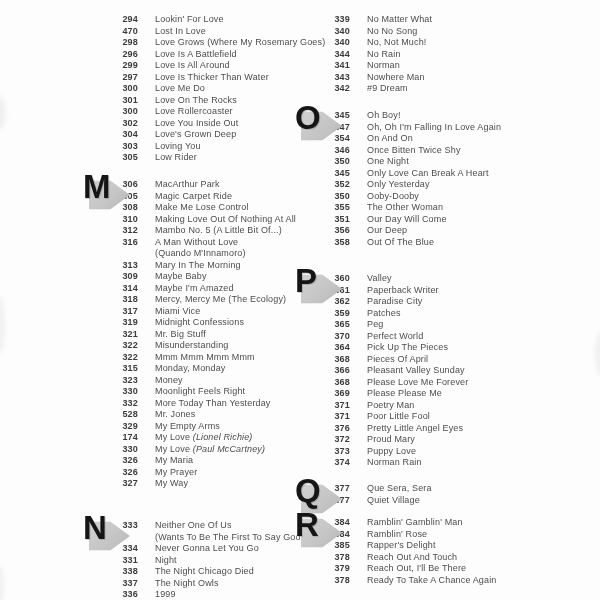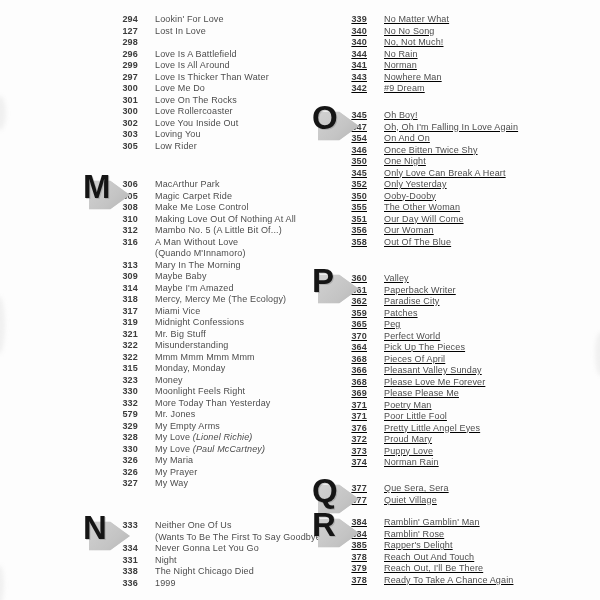--- a/index.html
+++ b/index.html
@@ -3,21 +3,21 @@
 <meta charset="utf-8">
 <style>
   html,body{margin:0;padding:0;background:#e9e9e9;}
   .page{
     position:relative;width:600px;height:600px;background:#fdfdfd;
     font-family:"Liberation Sans", sans-serif;overflow:hidden;
     box-shadow:0 0 4px rgba(0,0,0,.15);
   }
   .sec{position:absolute;width:262px;}
   .sec-left{left:108px;}
-  .sec-right{left:337px;text-decoration:underline;}
+  .sec-right{left:320px;}
   .row{display:flex;line-height:11.5px;font-size:9px;}
   .num{flex:0 0 30px;text-align:right;font-weight:bold;color:#3b3b3b;letter-spacing:.2px;}
   .ttl{margin-left:17px;color:#4d4d4d;white-space:nowrap;letter-spacing:.15px;}
   .ttl .note{font-style:italic;}
   
   .badge{position:absolute;left:-26px;top:-4px;width:52px;height:40px;pointer-events:none;}
   .badge-arrow{
     position:absolute;left:7px;top:3px;width:41px;height:34px;background:#c8c8c8;
     clip-path:polygon(0 8%,52% 8%,100% 50%,52% 92%,0 92%);
   }
@@ -41,25 +41,26 @@
   <div class="smudge" style="left:-7px;top:296px;width:12px;height:58px;"></div>
   <div class="smudge" style="left:-6px;top:565px;width:10px;height:40px;"></div>
   <div class="smudge" style="left:595px;top:332px;width:12px;height:44px;"></div>
 
   <section class="sec sec-left" style="top:14px">
       <div class="row">
         <span class="num">294</span>
         <span class="ttl">Lookin' For Love</span>
       </div>
       <div class="row">
-        <span class="num">127</span>
+        <span class="num">470</span>
         <span class="ttl">Lost In Love</span>
       </div>
       <div class="row">
         <span class="num">298</span>
+        <span class="ttl">Love Grows (Where My Rosemary Goes)</span>
       </div>
       <div class="row">
         <span class="num">296</span>
         <span class="ttl">Love Is A Battlefield</span>
       </div>
       <div class="row">
         <span class="num">299</span>
         <span class="ttl">Love Is All Around</span>
       </div>
       <div class="row">
@@ -76,20 +77,24 @@
       </div>
       <div class="row">
         <span class="num">300</span>
         <span class="ttl">Love Rollercoaster</span>
       </div>
       <div class="row">
         <span class="num">302</span>
         <span class="ttl">Love You Inside Out</span>
       </div>
       <div class="row">
+        <span class="num">304</span>
+        <span class="ttl">Love's Grown Deep</span>
+      </div>
+      <div class="row">
         <span class="num">303</span>
         <span class="ttl">Loving You</span>
       </div>
       <div class="row">
         <span class="num">305</span>
         <span class="ttl">Low Rider</span>
       </div>
     </section>
   <section class="sec sec-left" style="top:179px">
       <div class="badge">
@@ -170,29 +175,29 @@
       </div>
       <div class="row">
         <span class="num">330</span>
         <span class="ttl">Moonlight Feels Right</span>
       </div>
       <div class="row">
         <span class="num">332</span>
         <span class="ttl">More Today Than Yesterday</span>
       </div>
       <div class="row">
-        <span class="num">579</span>
+        <span class="num">528</span>
         <span class="ttl">Mr. Jones</span>
       </div>
       <div class="row">
         <span class="num">329</span>
         <span class="ttl">My Empty Arms</span>
       </div>
       <div class="row">
-        <span class="num">328</span>
+        <span class="num">174</span>
         <span class="ttl">My Love<span class="note">&nbsp;(Lionel Richie)</span></span>
       </div>
       <div class="row">
         <span class="num">330</span>
         <span class="ttl">My Love<span class="note">&nbsp;(Paul McCartney)</span></span>
       </div>
       <div class="row">
         <span class="num">326</span>
         <span class="ttl">My Maria</span>
       </div>
@@ -224,20 +229,24 @@
       </div>
       <div class="row">
         <span class="num">331</span>
         <span class="ttl">Night</span>
       </div>
       <div class="row">
         <span class="num">338</span>
         <span class="ttl">The Night Chicago Died</span>
       </div>
       <div class="row">
+        <span class="num">337</span>
+        <span class="ttl">The Night Owls</span>
+      </div>
+      <div class="row">
         <span class="num">336</span>
         <span class="ttl">1999</span>
       </div>
     </section>
 
   <section class="sec sec-right" style="top:14px">
       <div class="row">
         <span class="num">339</span>
         <span class="ttl">No Matter What</span>
       </div>
@@ -306,21 +315,21 @@
       <div class="row">
         <span class="num">355</span>
         <span class="ttl">The Other Woman</span>
       </div>
       <div class="row">
         <span class="num">351</span>
         <span class="ttl">Our Day Will Come</span>
       </div>
       <div class="row">
         <span class="num">356</span>
-        <span class="ttl">Our Woman</span>
+        <span class="ttl">Our Deep</span>
       </div>
       <div class="row">
         <span class="num">358</span>
         <span class="ttl">Out Of The Blue</span>
       </div>
     </section>
   <section class="sec sec-right" style="top:273px">
       <div class="badge">
         <span class="badge-arrow"></span>
         <span class="badge-letter">P</span>

